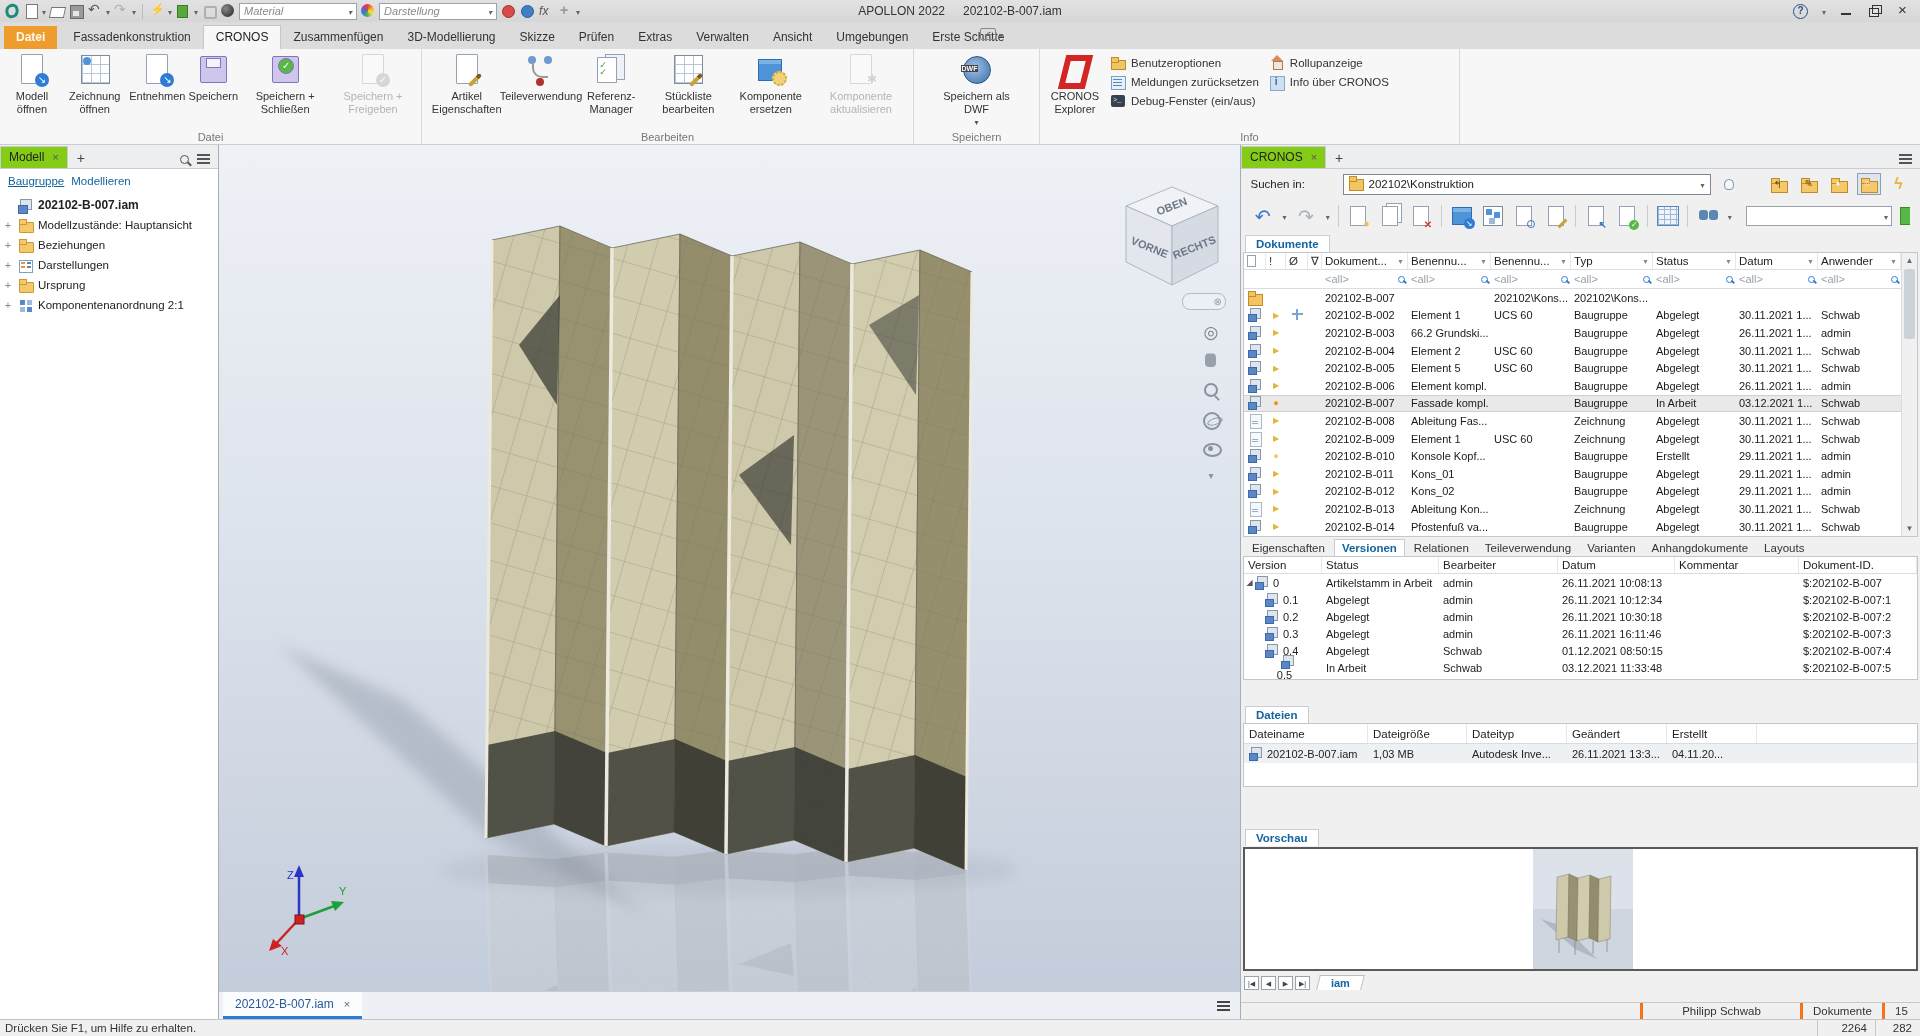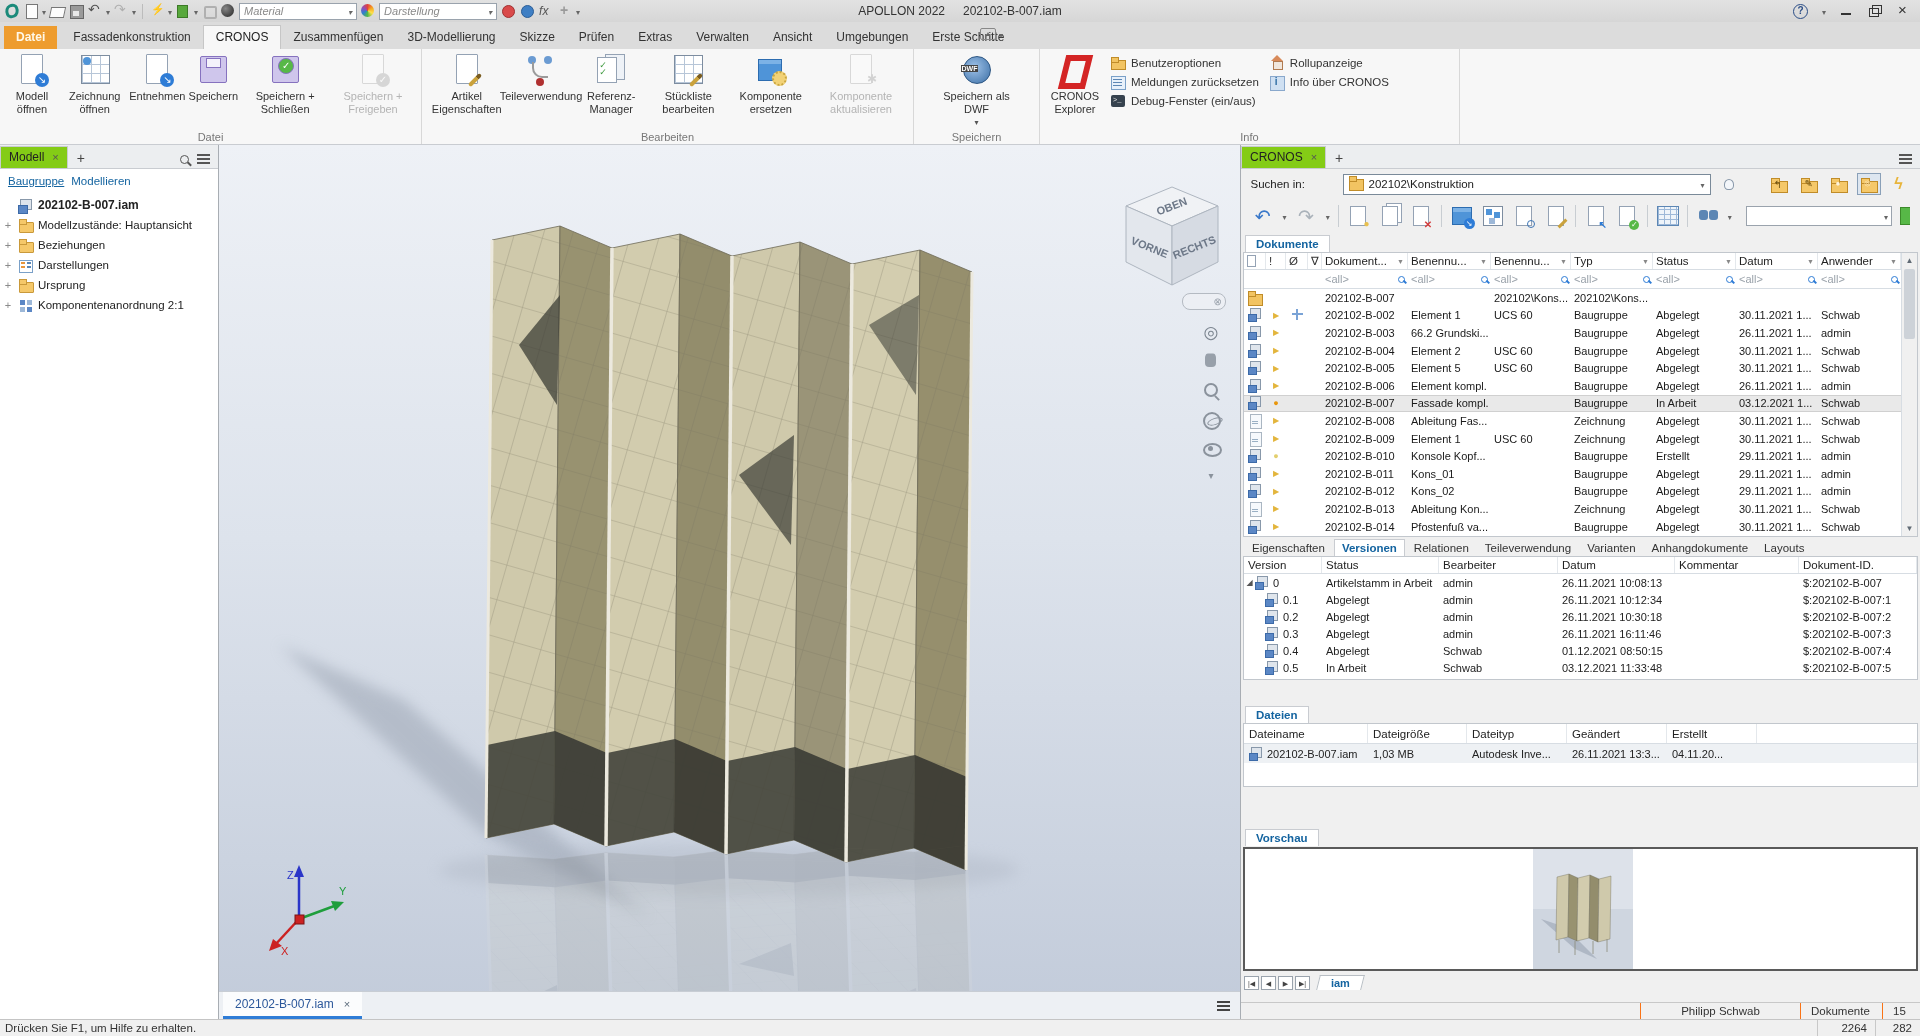--- a/index.html
+++ b/index.html
@@ -250,21 +250,21 @@
 
   
   .prevbox { margin:1px 2px; height:124px; border:2px solid #5a5a5a; background:#fff; position:relative; overflow:hidden; }
   .prevnav { display:flex; align-items:flex-end; height:18px; padding-left:3px; gap:2px; background:#f0f0f0; }
   .pnbtn { width:15px; height:14px; border:1px solid #9aa3ad; background:#fff; font-size:7px; color:#444; text-align:center; line-height:13px; }
   .pn-first::before{content:"|◀";} .pn-prev::before{content:"◀";} .pn-next::before{content:"▶";} .pn-last::before{content:"▶|";}
   .prevtab { margin-left:6px; background:#fff; border:1px solid #b8bec4; border-bottom:none; padding:1px 12px; font-size:11px; font-weight:bold; color:#1464a0; transform:skewX(-14deg); }
   .prevtab > span { display:inline-block; transform:skewX(14deg); }
 
   .cstatus { position:absolute; left:0; right:0; bottom:0; height:17px; background:#f0f0f0; border-top:1px solid #c8c8c8; display:flex; align-items:center; font-size:11.5px; color:#333; }
-  .cstatus .cellr { border-left:1px solid #f97316; height:100%; display:flex; align-items:center; padding:0 10px; }
+  .cstatus .cellr { border-left:3px solid #f97316; height:100%; display:flex; align-items:center; padding:0 10px; }
   .cstatus .fill { flex:1; }
 
   
   #statusbar { position:absolute; left:0; right:0; bottom:0; height:17px; background:#f0f0f0; border-top:1px solid #c4c4c4; display:flex; align-items:center; font-size:11.5px; color:#333; }
   #statusbar .help { padding-left:5px; }
   #statusbar .fill { flex:1; }
   #statusbar .num { border-left:1px solid #c8c8c8; height:100%; display:flex; align-items:center; justify-content:flex-end; padding:0 8px; }
   #statusbar .n1 { width:58px; }
   #statusbar .n2 { width:45px; }
 </style>
@@ -1124,21 +1124,21 @@
                 <span class="vtext">0.4</span>
               </span>
               <span class="cell vc-2">Abgelegt</span>
               <span class="cell vc-3">Schwab</span>
               <span class="cell vc-4">01.12.2021 08:50:15</span>
               <span class="cell vc-5"></span>
               <span class="cell vc-6">$:202102-B-007:4</span>
             </div>
 
             <div class="vrow child">
-              <span class="vc-1 cell" style="padding:0;">
+              <span class="vc-1 cell" style="padding:0;flex-direction:column;">
                 <span class="vexp"></span>
                 <i class="dic dic-asm"></i>
                 <span class="vtext">0.5</span>
               </span>
               <span class="cell vc-2">In Arbeit</span>
               <span class="cell vc-3">Schwab</span>
               <span class="cell vc-4">03.12.2021 11:33:48</span>
               <span class="cell vc-5"></span>
               <span class="cell vc-6">$:202102-B-007:5</span>
             </div>

